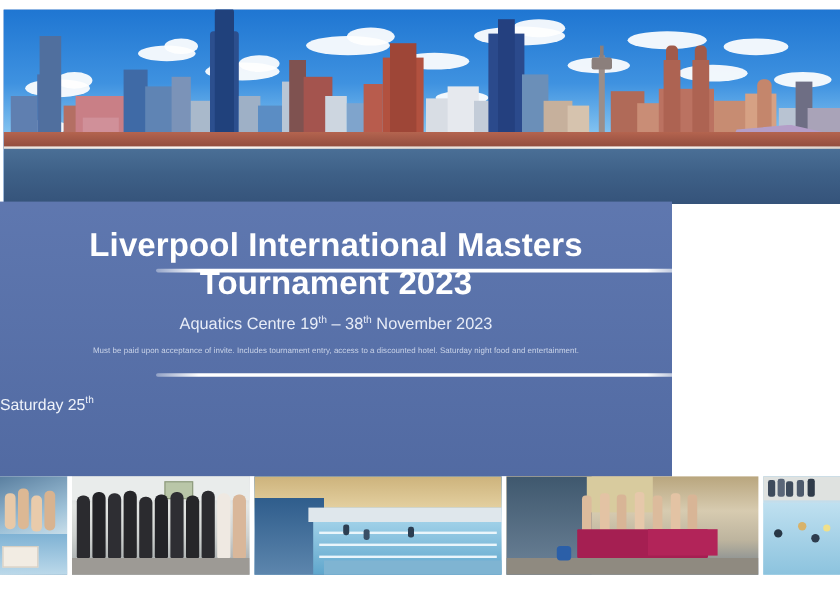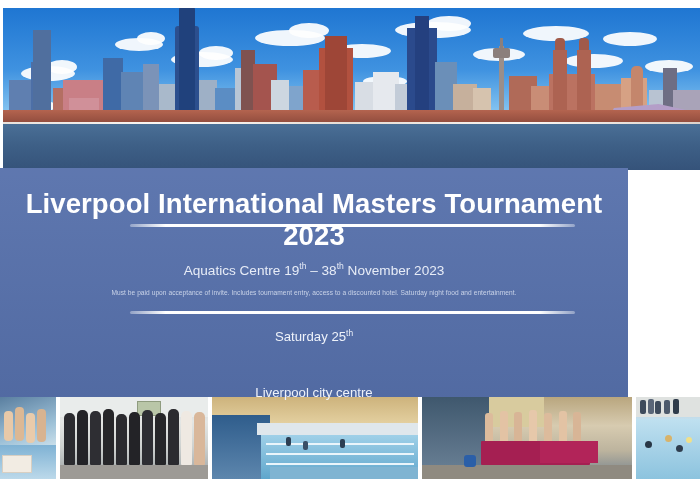--- a/index.html
+++ b/index.html
@@ -10,40 +10,40 @@
   
   .skyline{position:absolute;left:3px;top:8px;width:697px;height:162px;overflow:hidden;background:#2f6fc4;}
   .sky{position:absolute;inset:0;background:linear-gradient(#1f76d2 0%,#3f92e0 38%,#7fc0ef 62%,#bfe0f7 80%,#d9ecfa 100%);}
   .cloud{position:absolute;background:#ffffff;border-radius:50%;opacity:.93;filter:blur(.4px);}
   .water{position:absolute;left:0;right:0;bottom:0;height:46px;background:linear-gradient(#4a6f96 0%,#3e6087 45%,#35537a 100%);}
   .waterline{position:absolute;left:0;right:0;bottom:44px;height:4px;background:linear-gradient(90deg,#e9e2dc,#fdf8f4,#e6dcd4,#fbf6f2,#ddd2cb);}
   .bld{position:absolute;bottom:46px;}
   .dock{position:absolute;left:0;right:0;bottom:46px;height:14px;background:linear-gradient(#b4644f,#8e4a3c);}
 
   
-  .body-panel{position:absolute;left:0;top:168px;width:628px;height:230px;background:#5670ab;}
+  .body-panel{position:absolute;left:0;top:168px;width:560px;height:230px;background:#5670ab;}
   .body-panel::after{content:"";position:absolute;inset:0;background:linear-gradient(180deg,rgba(255,255,255,.05),rgba(0,0,0,.05));}
   .inner{position:relative;z-index:2;height:100%;}
 
   .title{position:absolute;left:0;right:0;top:20px;text-align:center;color:#ffffff;
          font-size:27.5px;font-weight:bold;letter-spacing:.1px;}
 
   .rule{position:absolute;left:130px;width:445px;height:3px;
         background:linear-gradient(90deg,rgba(255,255,255,.35),#ffffff 8%,#ffffff 92%,rgba(255,255,255,.35));border-radius:2px;}
   .rule.top{top:56px;}
   .rule.bot{top:143px;}
 
   .invite{position:absolute;left:12px;right:12px;top:68px;text-align:center;color:#e7ecf7;
           font-size:13.6px;line-height:20px;}
   .invite sup{font-size:8.6px;vertical-align:super;}
 
   .fineprint{position:absolute;left:20px;right:20px;top:120px;text-align:center;color:#c9d3e8;
              font-size:6.6px;line-height:10px;letter-spacing:.05px;}
 
-  .schedule{position:absolute;left:0;right:0;top:156px;text-align:center;color:#eef2fa;
+  .schedule{position:absolute;left:0;right:0;top:156px;color:#eef2fa;
             font-size:13.2px;line-height:18.5px;}
   .schedule sup{font-size:8.4px;vertical-align:super;}
 
   
   .strip{position:absolute;left:0;top:397px;width:700px;height:82px;background:#ffffff;display:flex;}
   .ph{position:relative;overflow:hidden;flex:0 0 auto;height:82px;background:#9fb6c9;}
   .gap{flex:0 0 4px;background:#ffffff;height:82px;}
 
   
   .p1{background:linear-gradient(160deg,#5a7fa0,#9fc2d8 45%,#cfe2ec 70%,#7fa3bd);}
@@ -169,21 +169,20 @@
       </div>
 
       <div class="fineprint">Must be paid upon acceptance of invite. Includes tournament entry, access to a discounted hotel. Saturday night food and entertainment.</div>
 
       <div class="rule bot"></div>
 
       <div class="schedule">
         <span>Saturday 25</span><sup>th</sup><br>
         <br>
         <br>
-        <span>Liverpool city centre</span>
       </div>
 
     </div>
   </div>
 
   <div class="strip">
 
     <div class="ph p1" style="width:56px;">
       <div class="poolw"></div>
       <div class="card"></div>

